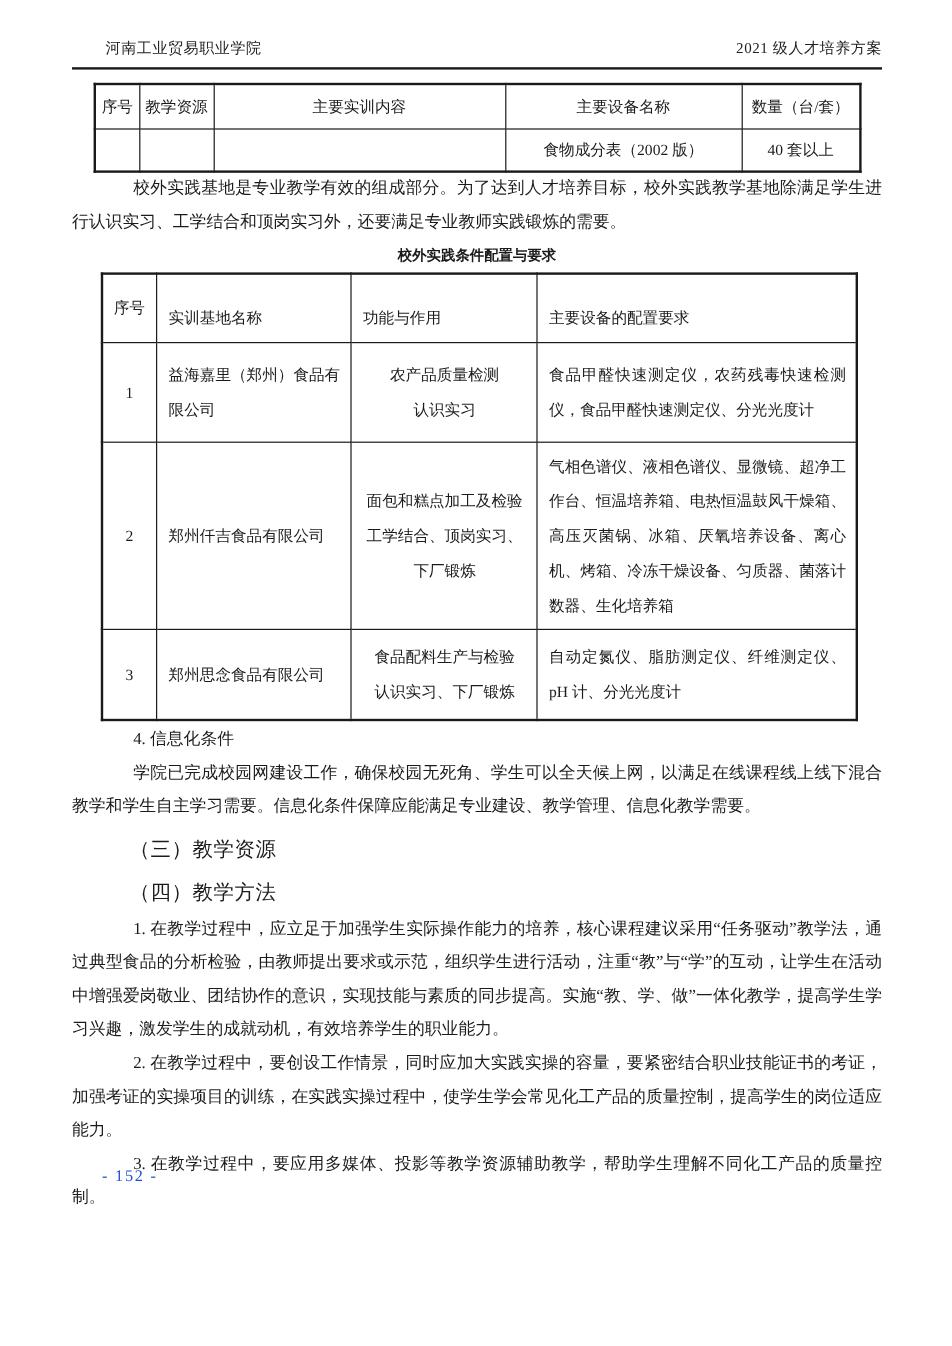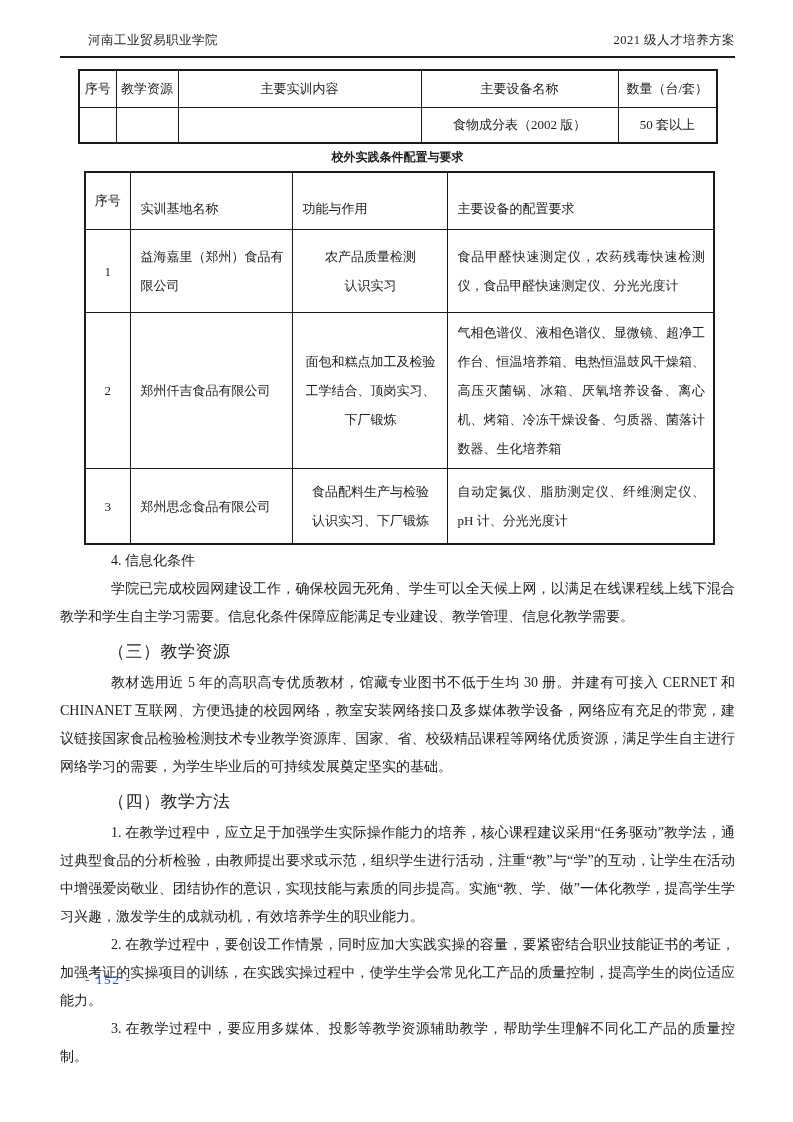--- a/index.html
+++ b/index.html
@@ -80,25 +80,26 @@
           <th>主要设备名称</th>
           <th>数量（台/套）</th>
         </tr>
       </thead>
       <tbody>
         <tr>
           <td></td>
           <td></td>
           <td></td>
           <td>食物成分表（2002 版）</td>
-          <td>50 套以上</td>
+          <td>40 套以上</td>
         </tr>
       </tbody>
     </table>
 
+    <p class="para">校外实践基地是专业教学有效的组成部分。为了达到人才培养目标，校外实践教学基地除满足学生进行认识实习、工学结合和顶岗实习外，还要满足专业教师实践锻炼的需要。</p>
 
     <p class="table-title">校外实践条件配置与要求</p>
 
     <table class="t2">
       <colgroup>
         <col style="width:45px">
           <col style="width:162px">
           <col style="width:155px">
           <col style="width:267px">
       </colgroup>
@@ -138,21 +139,20 @@
           </td>
           <td class="equip">自动定氮仪、脂肪测定仪、纤维测定仪、pH 计、分光光度计</td>
         </tr>
       </tbody>
     </table>
 
     <p class="sub-heading">4. 信息化条件</p>
     <p class="para">学院已完成校园网建设工作，确保校园无死角、学生可以全天候上网，以满足在线课程线上线下混合教学和学生自主学习需要。信息化条件保障应能满足专业建设、教学管理、信息化教学需要。</p>
 
     <p class="big-heading">（三）教学资源</p>
-    <p class="para">教材选用近 5 年的高职高专优质教材，馆藏专业图书不低于生均 30 册。并建有可接入 CERNET 和 CHINANET 互联网、方便迅捷的校园网络，教室安装网络接口及多媒体教学设备，网络应有充足的带宽，建议链接国家食品检验检测技术专业教学资源库、国家、省、校级精品课程等网络优质资源，满足学生自主进行网络学习的需要，为学生毕业后的可持续发展奠定坚实的基础。</p>
 
     <p class="big-heading">（四）教学方法</p>
     <p class="para">1. 在教学过程中，应立足于加强学生实际操作能力的培养，核心课程建议采用“任务驱动”教学法，通过典型食品的分析检验，由教师提出要求或示范，组织学生进行活动，注重“教”与“学”的互动，让学生在活动中增强爱岗敬业、团结协作的意识，实现技能与素质的同步提高。实施“教、学、做”一体化教学，提高学生学习兴趣，激发学生的成就动机，有效培养学生的职业能力。</p>
     <p class="para">2. 在教学过程中，要创设工作情景，同时应加大实践实操的容量，要紧密结合职业技能证书的考证，加强考证的实操项目的训练，在实践实操过程中，使学生学会常见化工产品的质量控制，提高学生的岗位适应能力。</p>
     <p class="para">3. 在教学过程中，要应用多媒体、投影等教学资源辅助教学，帮助学生理解不同化工产品的质量控制。</p>
 
   </div>
 
   <div class="page-footer">- 152 -</div>
 </div>

